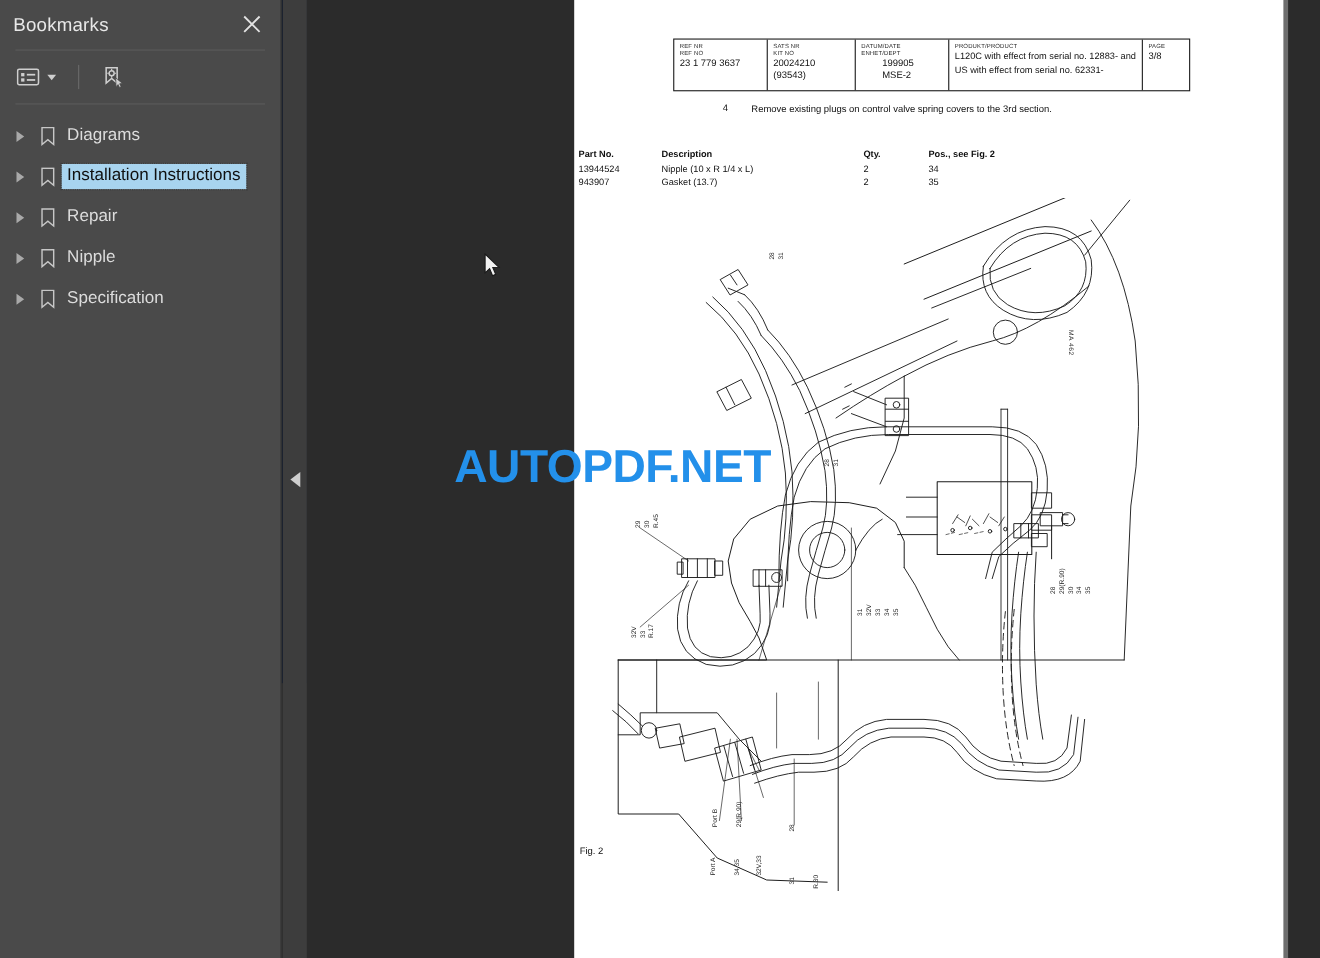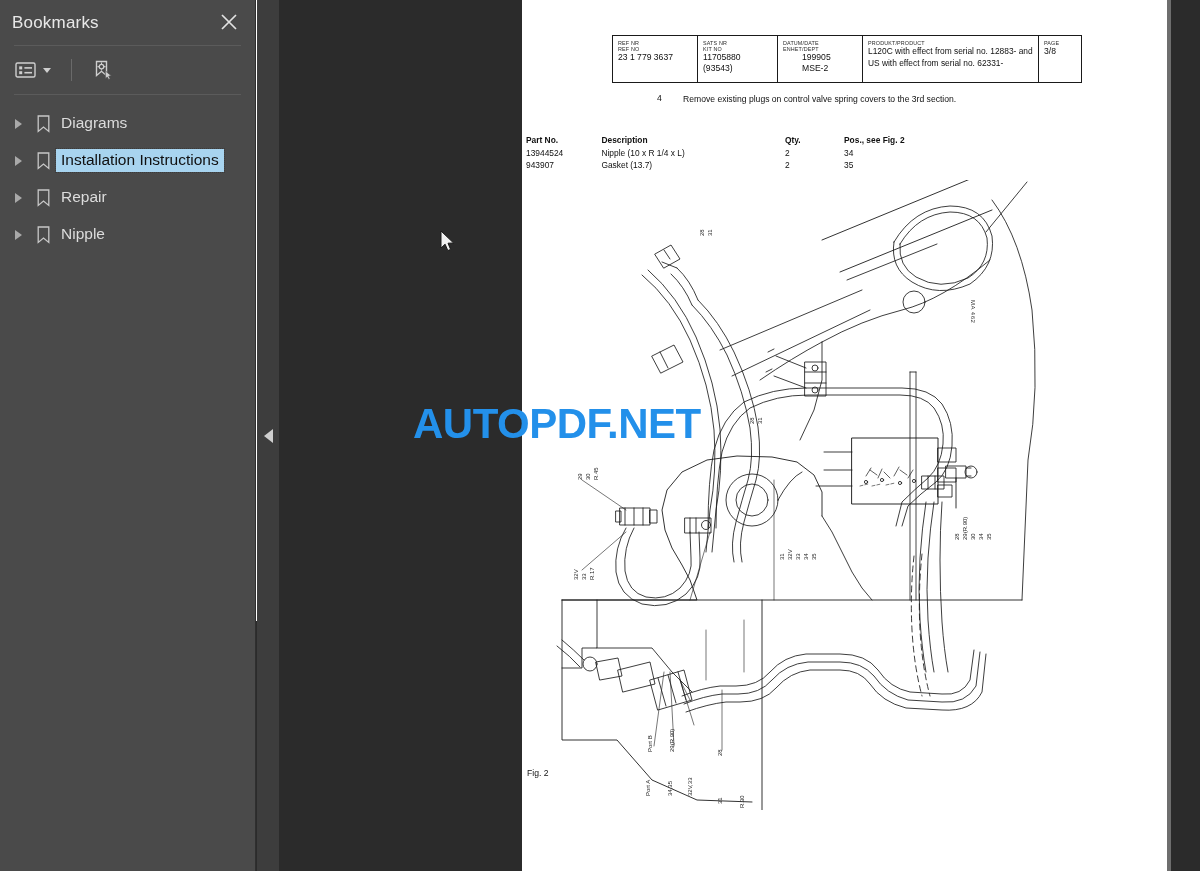--- a/index.html
+++ b/index.html
@@ -7,21 +7,21 @@
   html, body {
     margin: 0; padding: 0;
     width: 1200px; height: 871px;
     overflow: hidden;
     background: #2b2b2b;
     font-family: "Liberation Sans", sans-serif;
   }
   #app {
     position: relative;
     width: 1200px; height: 621px;
-    background: #ffffff;
+    background: #0f172a;
   }
 
   
   #sidebar {
     position: absolute; left: 0; top: 0;
     width: 256px; height: 871px;
     background: #4a4a4a;
     border-right: 1px solid #2f2f2f;
   }
   #sidebar-header {
@@ -338,41 +338,52 @@
           <div class="bm-expander">
             <div class="chev"></div>
           </div>
           <div class="bm-icon">
             <svg width="13" height="18" viewBox="0 0 13 18">
               <path d="M1.2 1 h10.6 v15.4 l-5.3 -4.4 l-5.3 4.4 z" fill="none" stroke="#c7c7c7" stroke-width="1.3"></path>
             </svg>
           </div>
           <div class="bm-label">Nipple</div>
         </div>
+        <div class="bm-row">
+          <div class="bm-expander">
+            <div class="chev"></div>
+          </div>
+          <div class="bm-icon">
+            <svg width="13" height="18" viewBox="0 0 13 18">
+              <path d="M1.2 1 h10.6 v15.4 l-5.3 -4.4 l-5.3 4.4 z" fill="none" stroke="#c7c7c7" stroke-width="1.3"></path>
+            </svg>
+          </div>
+          <div class="bm-label">Specification</div>
+        </div>
       </div>
   </div>
 
   <div id="collapse-handle">
     <div id="collapse-tri"></div>
   </div>
 
   <div id="viewer">
 
     <div id="page">
 
       <div id="doc-header">
         <div class="hcell" id="hc-refnr">
           <div class="hc-cap">REF NR</div>
           <div class="hc-cap">REF NO</div>
           <div class="hc-val">23 1 779 3637</div>
         </div>
         <div class="hcell" id="hc-satsnr">
           <div class="hc-cap">SATS NR</div>
           <div class="hc-cap">KIT NO</div>
-          <div class="hc-val">11705880</div>
+          <div class="hc-val">20024210</div>
           <div class="hc-val">(93543)</div>
         </div>
         <div class="hcell" id="hc-datum">
           <div class="hc-cap">DATUM/DATE</div>
           <div class="hc-cap">ENHET/DEPT</div>
           <div class="hc-val">199905</div>
           <div class="hc-val">MSE-2</div>
         </div>
         <div class="hcell" id="hc-produkt">
           <div class="hc-cap">PRODUKT/PRODUCT</div>

